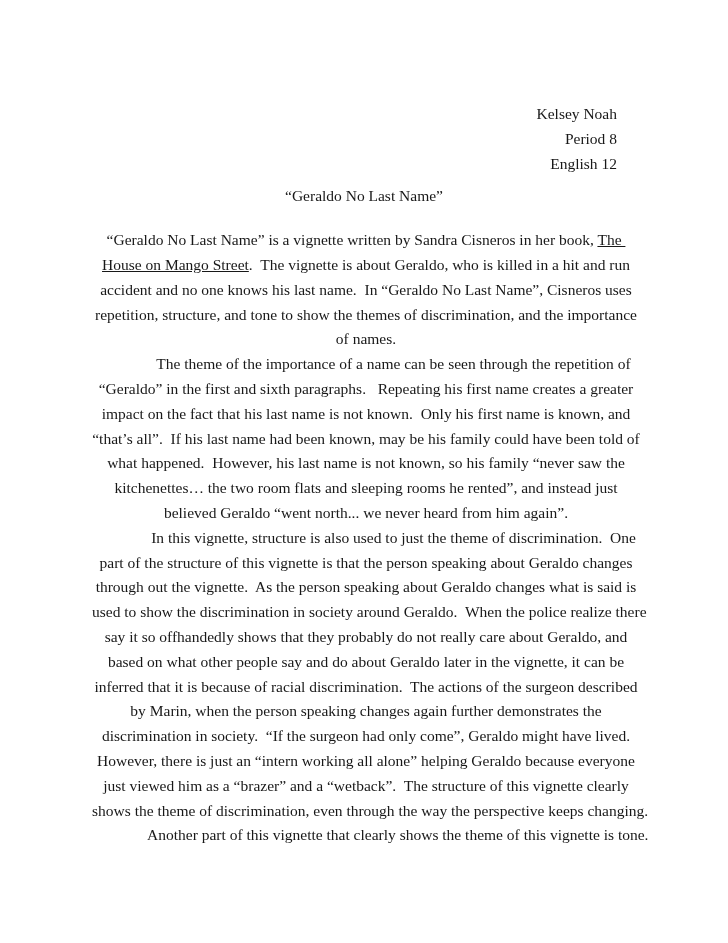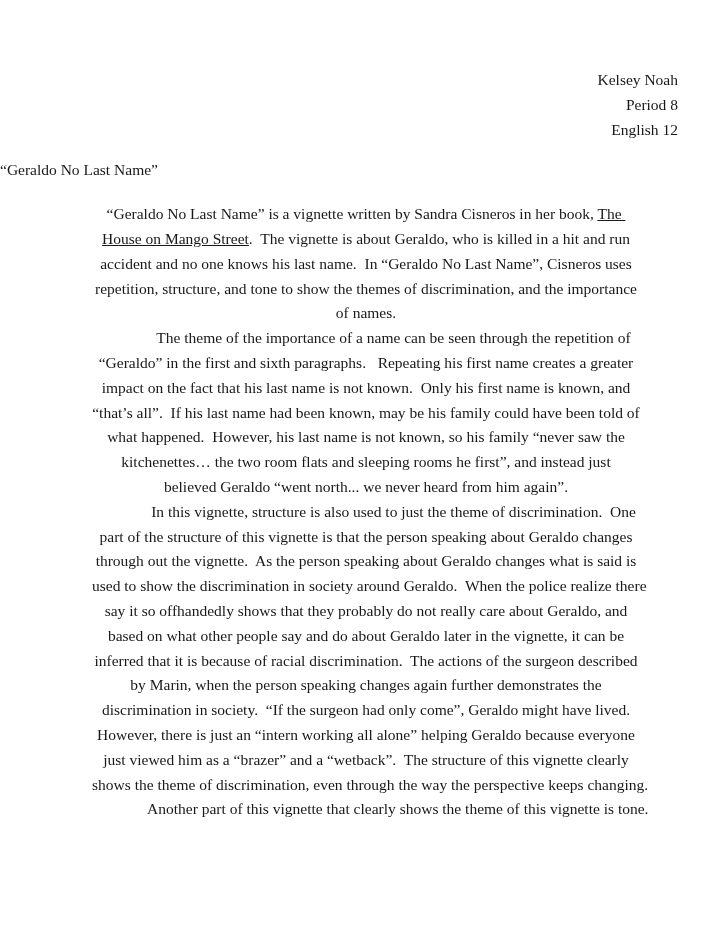--- a/index.html
+++ b/index.html
@@ -12,29 +12,29 @@
     position: relative;
     width: 728px;
     height: 943px;
     background: #ffffff;
     color: #181818;
     font-family: "Liberation Serif", "DejaVu Serif", serif;
     font-size: 15.5px;
     overflow: hidden;
   }
   .essay-header {
-    padding-top: 68px;
-    margin-right: 50px;
+    padding-top: 102px;
+    margin-right: 111px;
     text-align: right;
     line-height: 24.8px;
   }
   .essay-title {
-    text-align: left;
+    text-align: center;
     line-height: 24.8px;
-    margin-top: 16px;
+    margin-top: 8px;
   }
   .essay-body {
     margin-top: 19px;
     margin-left: 92px;
     width: 548px;
     line-height: 24.8px;
     text-align: center;
   }
   .line {
     white-space: pre;
@@ -67,21 +67,21 @@
         <div class="line"><span>accident and no one knows his last name.  In “Geraldo No Last Name”, Cisneros uses</span></div>
         <div class="line"><span>repetition, structure, and tone to show the themes of discrimination, and the importance</span></div>
         <div class="line"><span>of names.</span></div>
       </div>
       <div class="paragraph">
         <div class="line indent"><span>The theme of the importance of a name can be seen through the repetition of</span></div>
         <div class="line"><span>“Geraldo” in the first and sixth paragraphs.   Repeating his first name creates a greater</span></div>
         <div class="line"><span>impact on the fact that his last name is not known.  Only his first name is known, and</span></div>
         <div class="line"><span>“that’s all”.  If his last name had been known, may be his family could have been told of</span></div>
         <div class="line"><span>what happened.  However, his last name is not known, so his family “never saw the</span></div>
-        <div class="line"><span>kitchenettes… the two room flats and sleeping rooms he first”, and instead just</span></div>
+        <div class="line"><span>kitchenettes… the two room flats and sleeping rooms he rented”, and instead just</span></div>
         <div class="line"><span>believed Geraldo “went north... we never heard from him again”.</span></div>
       </div>
       <div class="paragraph">
         <div class="line indent"><span>In this vignette, structure is also used to just the theme of discrimination.  One</span></div>
         <div class="line"><span>part of the structure of this vignette is that the person speaking about Geraldo changes</span></div>
         <div class="line"><span>through out the vignette.  As the person speaking about Geraldo changes what is said is</span></div>
         <div class="line"><span>used to show the discrimination in society around Geraldo.  When the police realize there</span></div>
         <div class="line"><span>say it so offhandedly shows that they probably do not really care about Geraldo, and</span></div>
         <div class="line"><span>based on what other people say and do about Geraldo later in the vignette, it can be</span></div>
         <div class="line"><span>inferred that it is because of racial discrimination.  The actions of the surgeon described</span></div>

